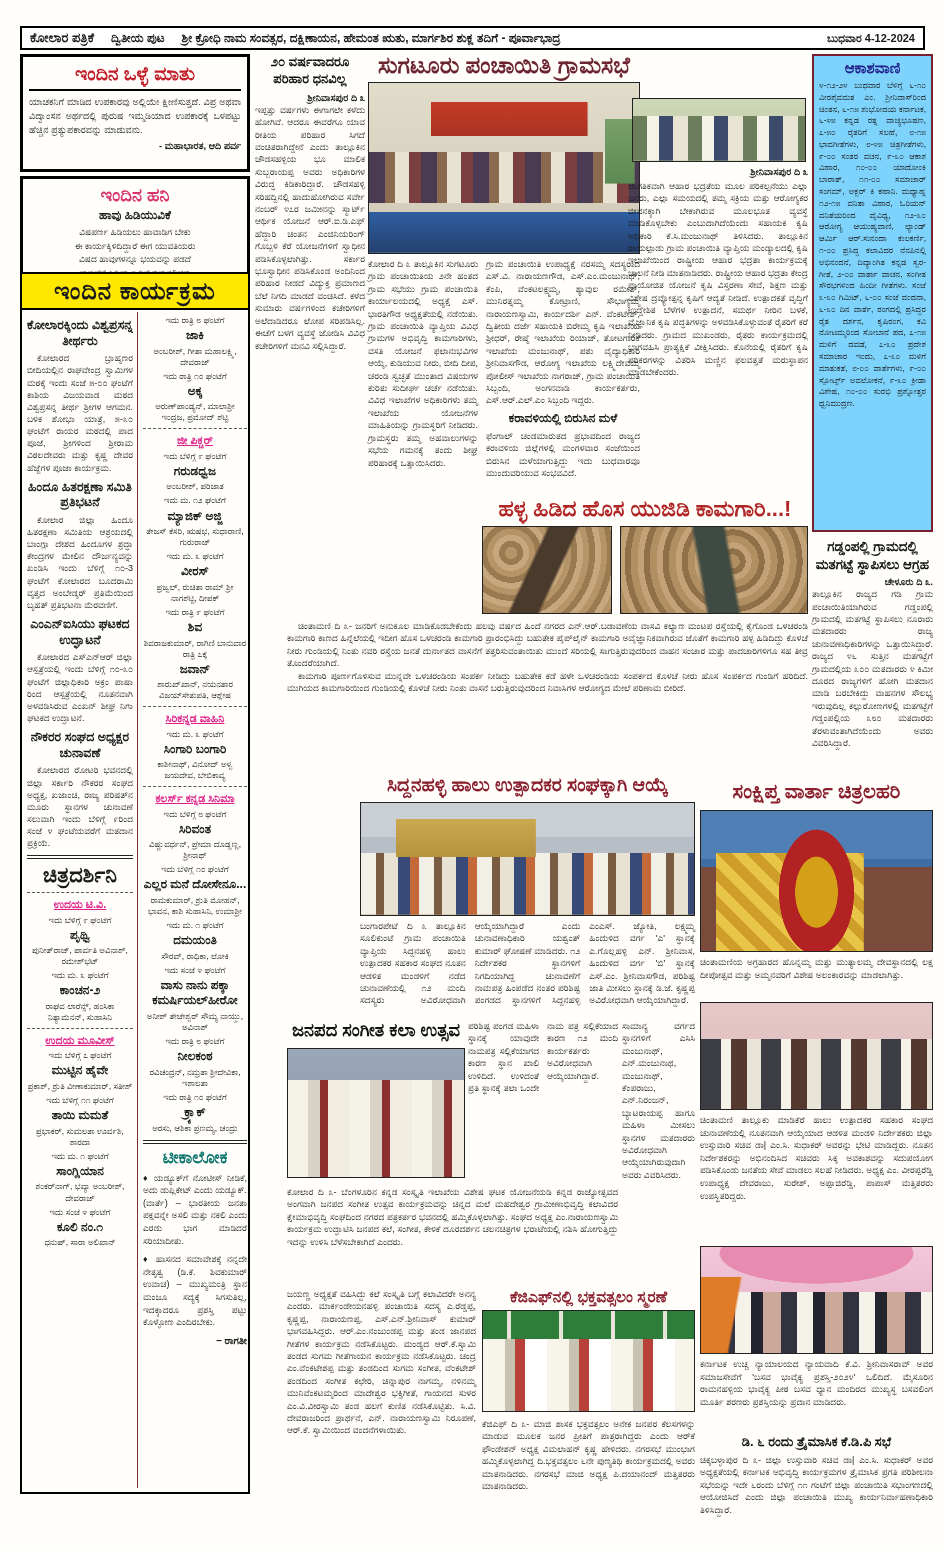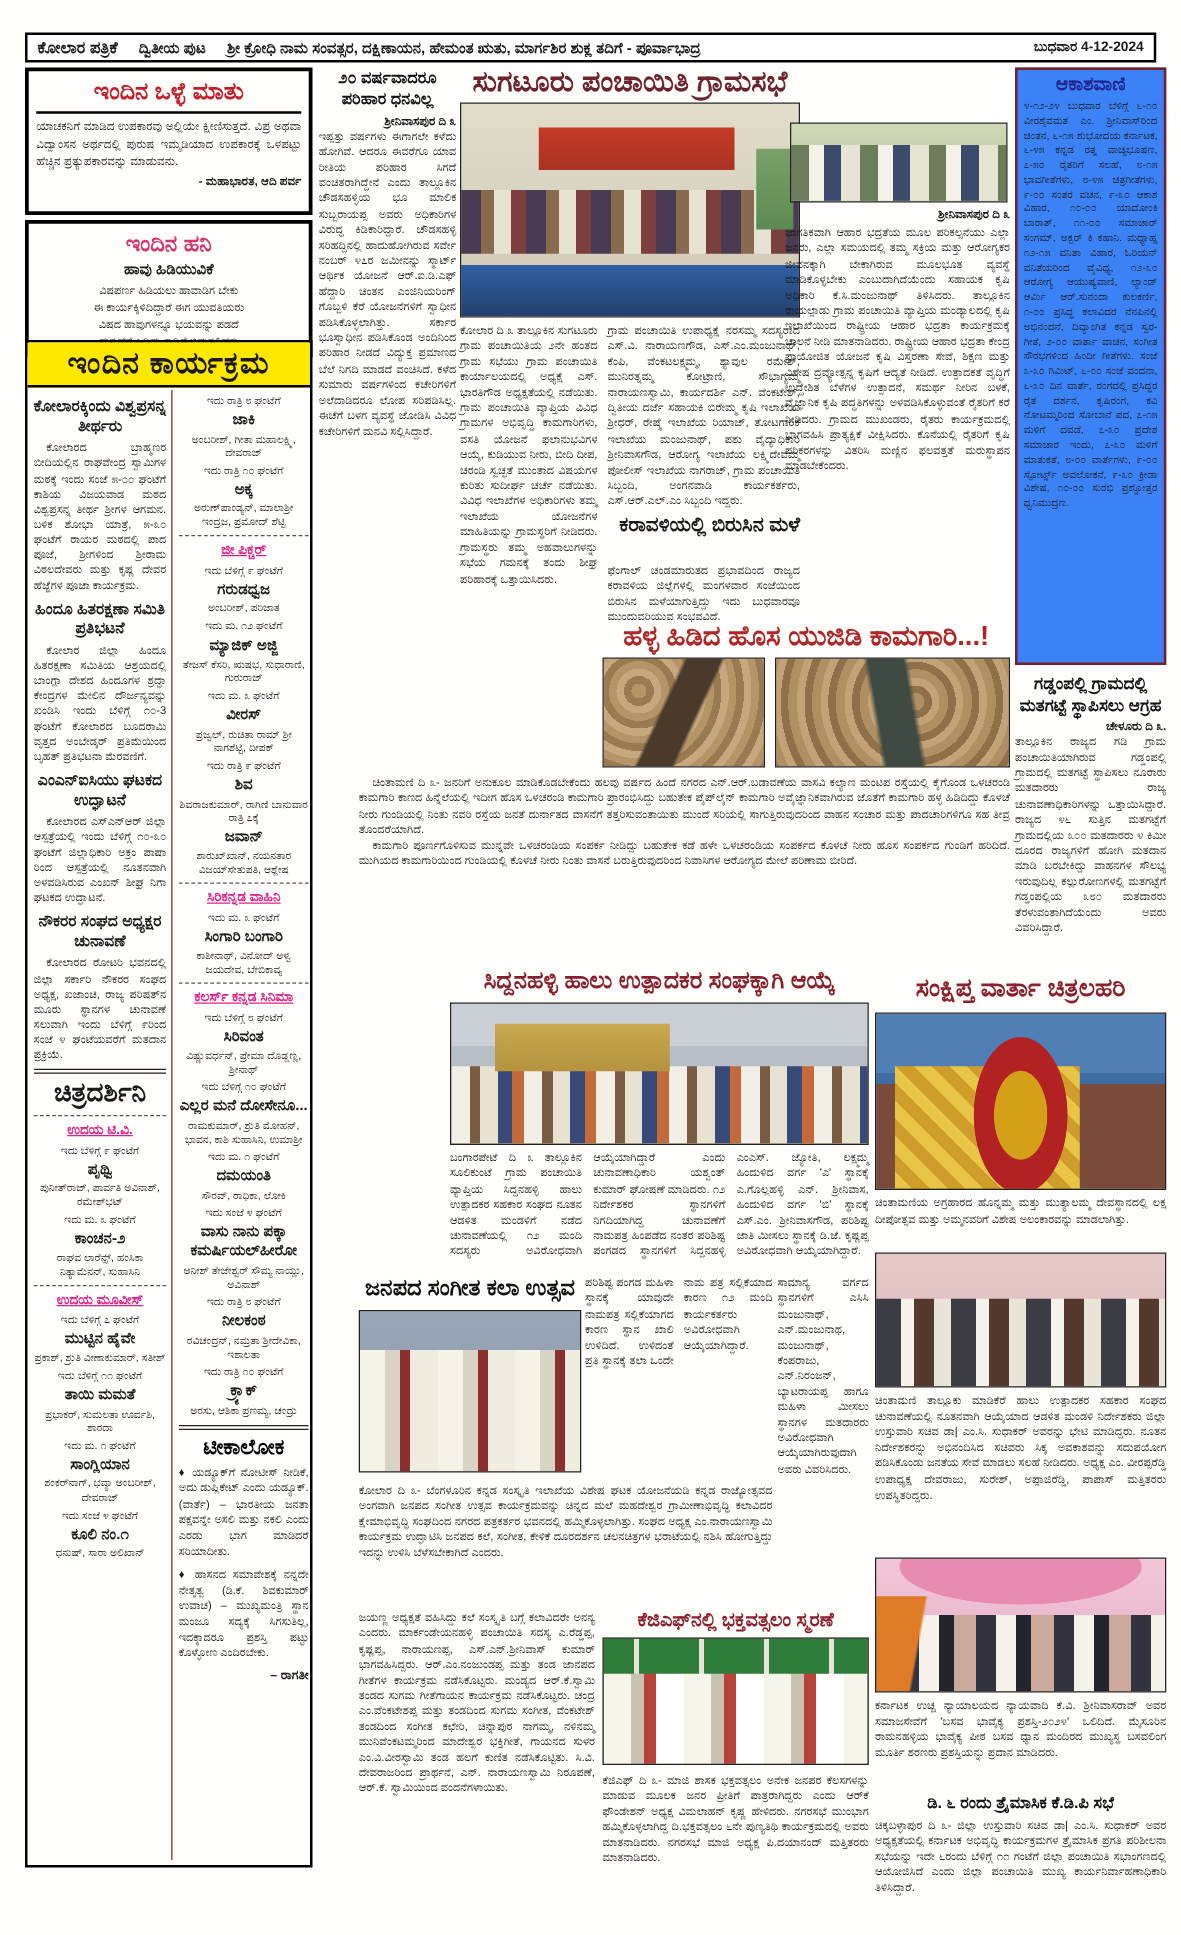--- a/index.html
+++ b/index.html
@@ -28,35 +28,35 @@
   .pdivider{position:absolute;top:38px;bottom:4px;left:115px;width:0;border-left:1.5px solid #7a2e2e;}
   .prog-item h4{font-size:12.5px;text-align:center;margin:6px 0 3px;line-height:1.25;}
   .prog-item p{font-size:9px;line-height:1.35;text-align:justify;margin:0;text-indent:10px;}
   .entry{text-align:center;line-height:1.3;}
   .entry.time{font-size:8.5px;margin-top:3px;}
   .entry.title{font-size:12px;font-weight:bold;margin:2px 0;}
   .entry.cast{font-size:8.5px;color:#222;}
   .entry.channel{color:#e0218a;font-weight:bold;font-size:11px;text-decoration:underline;border-top:1px dashed #555;margin-top:5px;padding-top:4px;}
   .rule-double{border-top:4px double #222;margin:6px 0 4px;}
   .secttl{font-size:21px;font-weight:bold;text-align:center;margin:2px 0 4px;}
-  .teekttl{font-size:17px;font-weight:bold;color:#000000;text-align:center;margin:2px 0 4px;}
+  .teekttl{font-size:17px;font-weight:bold;color:#0f766e;text-align:center;margin:2px 0 4px;}
   .teek-item{font-size:9px;text-align:justify;line-height:1.4;margin:0 0 6px;}
   .teek-sign{font-size:10px;font-weight:bold;text-align:right;}
   
   .bodytxt{font-size:9px;line-height:1.38;text-align:justify;}
   .bodytxt .ind{text-indent:11px;margin:0;}
   .dateline{font-size:9.5px;font-weight:bold;text-align:right;}
   .hl-maroon{color:#8a1f2d;font-weight:bold;text-align:center;}
   .hl-black{color:#111;font-weight:bold;text-align:center;}
   .hl-red{color:#b02626;font-weight:bold;text-align:center;}
   .hl-darkmaroon{color:#6b2430;font-weight:bold;text-align:center;}
-  .subhead{font-size:16px;font-weight:bold;text-align:right;margin:4px 0 20px;}
+  .subhead{font-size:12px;font-weight:bold;text-align:center;margin:4px 0 5px;}
   .photo{border:1.5px solid #222;}
   .caption{font-size:9px;line-height:1.4;text-align:justify;}
-  .akbox{border:2px solid #7a1f2d;padding:3px 5px;background:#3b82f6;}
+  .akbox{border:2px solid #7a1f2d;padding:3px 5px;background:#7dd3fc;}
   .akbox h2{margin:0 0 3px;text-align:center;color:#23238e;font-size:15px;}
   .akbox .bd{font-size:8.3px;line-height:1.42;text-align:justify;}
   .cols2{column-count:2;column-gap:8px;}
   .cols3{column-count:3;column-gap:9px;}
   
   .ph-meeting{background:
     linear-gradient(#c43b27,#a93322) no-repeat 55% 14% / 58% 20%,
     linear-gradient(#7aa06a,#5c8a52) no-repeat 98% 34% / 11% 38%,
     repeating-linear-gradient(90deg,#4a3b52 0 16px,#8a6a4f 16px 26px,#e7e2d2 26px 40px,#7b3f3f 40px 52px) no-repeat 0 58% / 100% 30%,
     linear-gradient(#2f5fa3,#24406e) no-repeat 0 100% / 100% 24%,

